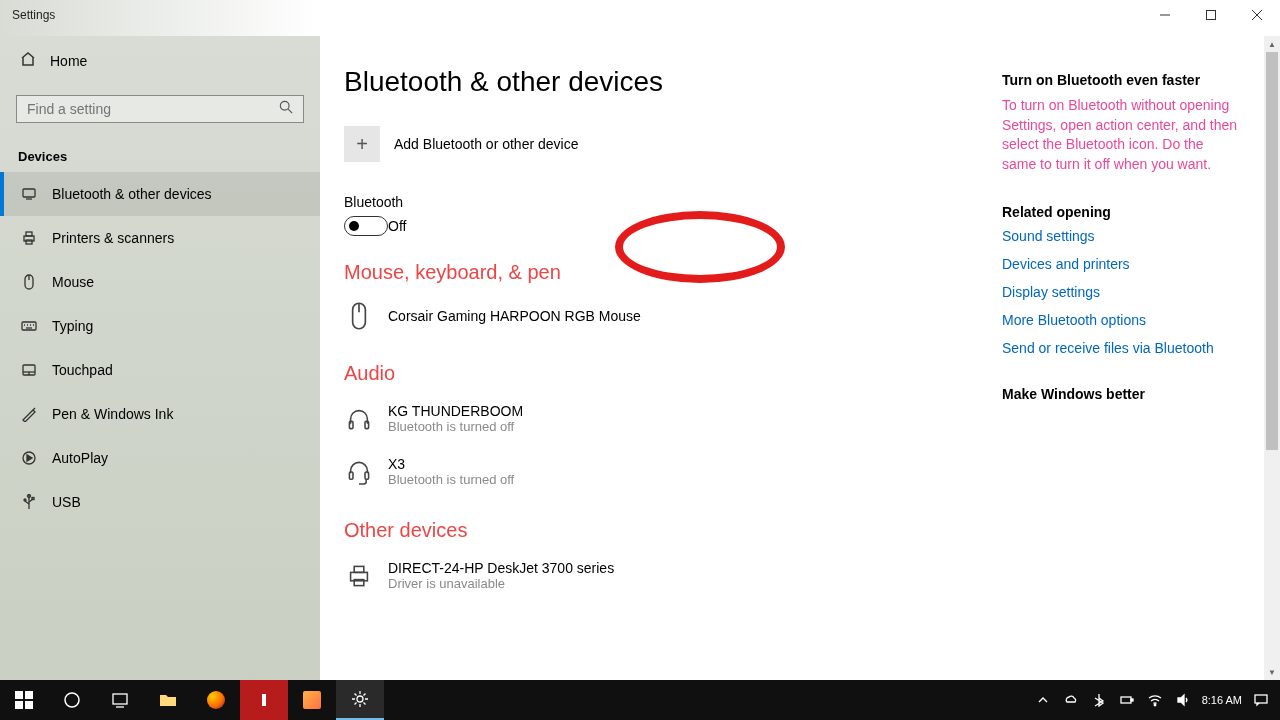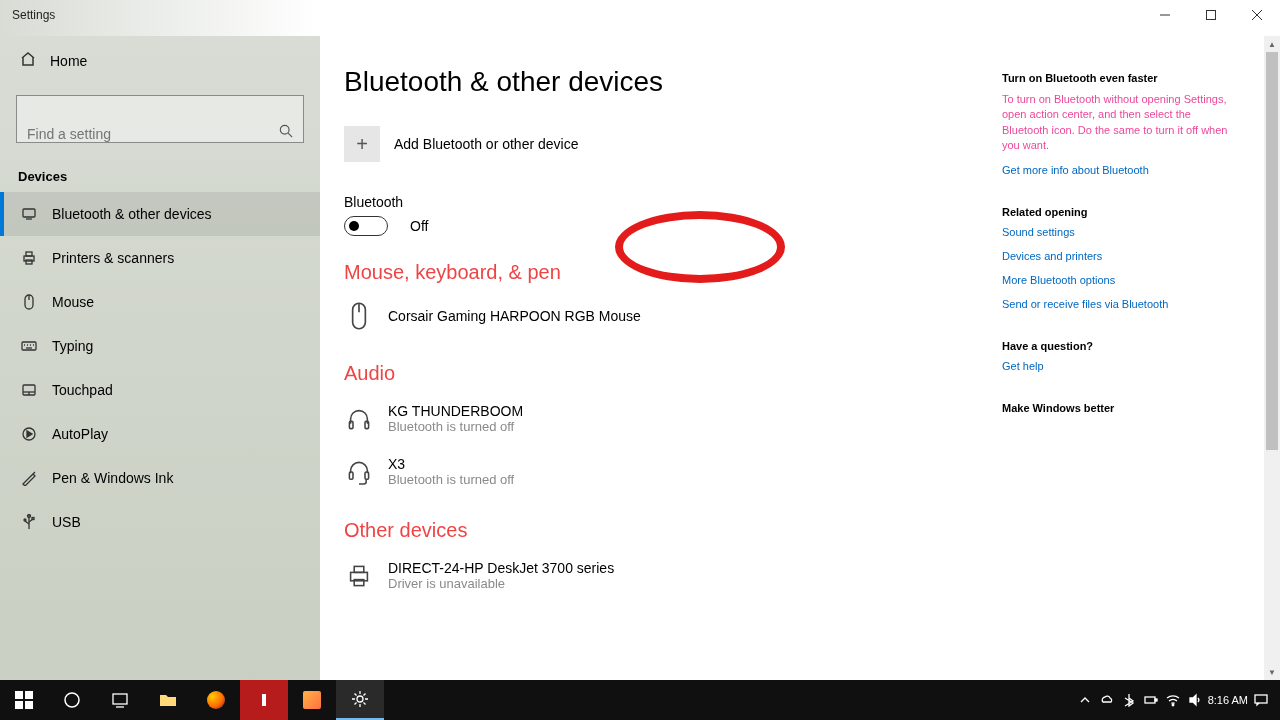--- a/index.html
+++ b/index.html
@@ -13,21 +13,21 @@
 .window-btn { width: 46px; height: 30px; display: flex; align-items: center; justify-content: center; color: #333; font-size: 10px; }
 .window-btn svg { width: 10px; height: 10px; stroke: #333; fill: none; stroke-width: 1; }
 
 
 .app { display: flex; height: calc(100% - 36px - 40px); }
 .sidebar { width: 320px; background: linear-gradient(to bottom, #d8dcd5, #c9cfc2); padding: 5px 0 0 0; position: relative; }
 .home-row { display: flex; align-items: center; padding: 10px 20px; gap: 14px; }
 .home-row .label { font-size: 14px; color: #000; }
 .home-icon svg { width: 16px; height: 16px; stroke: #333; fill: none; stroke-width: 1.5; }
 
-.search-box { margin: 14px 16px 18px 16px; height: 48px; border: 1px solid #8a8a8a; background: rgba(255,255,255,0.4); display: flex; align-items: flex-end; padding: 0 10px; }
+.search-box { margin: 14px 16px 18px 16px; height: 28px; border: 1px solid #8a8a8a; background: rgba(255,255,255,0.4); display: flex; align-items: center; padding: 0 10px; }
 .search-box input { flex: 1; border: none; background: transparent; font-size: 14px; color: #555; outline: none; }
 .search-box .search-icon { color: #555; }
 
 .section-header { font-size: 13px; font-weight: 600; padding: 8px 18px; color: #000; }
 
 .nav-item { display: flex; align-items: center; padding: 14px 20px; gap: 14px; cursor: pointer; position: relative; }
 .nav-item.active { background: rgba(0,0,0,0.08); }
 .nav-item.active::before { content:""; position:absolute; left:0; top:0; bottom:0; width:4px; background:#0078d7;}
 .nav-item .label { font-size: 14px; color: #000; }
 .nav-item .icon { width: 18px; display: flex; justify-content: center; }
@@ -36,53 +36,53 @@
 
 .content { flex: 1; display: flex; overflow: hidden; position: relative; }
 .main { flex: 1; padding: 30px 20px 20px 24px; overflow-y: auto; }
 .page-title { font-size: 28px; font-weight: 400; margin-bottom: 28px; color: #000; }
 
 .add-device { display: flex; align-items: center; gap: 14px; margin-bottom: 32px; }
 .plus-tile { width: 36px; height: 36px; background: #e6e6e6; display: flex; align-items: center; justify-content: center; color: #555; font-size: 20px; }
 .add-label { font-size: 14px; }
 
 .section-sub { font-size: 14px; color: #000; margin-bottom: 6px; }
-.bt-row { display: flex; align-items: center; gap: 22px; margin-bottom: 25px; position: relative; }
+.bt-row { display: flex; align-items: center; gap: 0; margin-bottom: 25px; position: relative; }
 .toggle { width: 44px; height: 20px; border: 1px solid #333; border-radius: 10px; position: relative; background: #fff; }
 .toggle .knob { width: 10px; height: 10px; background: #000; border-radius: 50%; position: absolute; left: 4px; top: 4px; }
 .toggle-label { font-size: 14px; }
 
 .red-ellipse { position: absolute; border: 8px solid #e31b1b; border-radius: 50%; pointer-events: none; width: 170px; height: 72px; left: 295px; top: 175px; z-index: 50; }
 
 .cat-header { font-size: 20px; font-weight: 400; margin: 18px 0 10px; color: #ef4444; }
 .device-row { display: flex; align-items: center; gap: 14px; padding: 8px 0 14px; }
 .device-icon { width: 30px; display: flex; justify-content: center; }
 .device-icon svg { width: 24px; height: 28px; stroke: #444; fill: none; stroke-width: 1.3; }
 .device-text .dname { font-size: 14px; color: #000; }
 .device-text .dstatus { font-size: 13px; color: #8a8a8a; }
 
 
-.right-pane { width: 270px; padding: 36px 24px 10px 8px; font-size: 11px; color: #000; }
+.right-pane { width: 270px; padding: 36px 24px 10px 8px; font-size: 14px; color: #000; }
 .rp-title { font-weight: 600; margin-bottom: 8px; }
 .rp-body { color: #ec4899; margin-bottom: 10px; line-height: 1.4; }
 .link { color: #0067c0; cursor: pointer; margin-bottom: 12px; display: block; }
 .rp-section { margin-top: 30px; }
 
 .scrollbar { width: 16px; background: #f0f0f0; display: flex; flex-direction: column; }
 .sb-arrow { height: 16px; display: flex; align-items: center; justify-content: center; color: #666; font-size: 8px; }
 .sb-track { flex: 1; position: relative; }
 .sb-thumb { position: absolute; left: 2px; right: 2px; top: 0; height: 65%; background: #c0c0c0; }
 
 
 .taskbar { position: absolute; bottom: 0; left: 0; right: 0; height: 40px; background: #101010; display: flex; align-items: center; }
 .taskbar .tb-item { width: 48px; height: 40px; display: flex; align-items: center; justify-content: center; color: #fff; }
 .taskbar .tb-item svg { width: 18px; height: 18px; }
 .taskbar .tb-active { background: #2a2a2a; border-bottom: 2px solid #76b9ed; }
 .tb-spacer { flex: 1; }
-.tray { display: flex; align-items: center; color: #fff; font-size: 11px; gap: 4px; padding-right: 10px; }
+.tray { display: flex; align-items: center; color: #fff; font-size: 11px; gap: 10px; padding-right: 10px; }
 .tray .tray-icon { width: 18px; display: flex; justify-content: center; }
 .tray .tray-icon svg { width: 14px; height: 14px; stroke:#fff; fill:none; stroke-width:1.3;}
 .tb-red { background:#b71c1c; }
 .tb-orange { width:18px;height:18px;background:linear-gradient(135deg,#ffb347,#ff7043);border-radius:2px;}
 .tb-firefox { width:18px;height:18px;border-radius:50%;background:radial-gradient(circle at 30% 30%,#ffcc00,#ff6600 60%,#331a66);}
 </style>
 </head>
 <body>
 
 <div class="titlebar">
@@ -173,33 +173,33 @@
             <rect x="2" y="3" width="12" height="10" rx="1"></rect>
             <line x1="2" y1="10" x2="14" y2="10"></line>
             <line x1="8" y1="10" x2="8" y2="13"></line>
           </svg>
         </span>
       <span class="label">Touchpad</span>
     </div>
     <div class="nav-item">
       <span class="icon">
           <svg viewBox="0 0 16 16">
+            <path d="M2 14 L12 4 L14 6 L4 16 Z M12 4 L14 2"></path>
+          </svg>
+        </span>
+      <span class="label">Pen &amp; Windows Ink</span>
+    </div>
+    <div class="nav-item">
+      <span class="icon">
+          <svg viewBox="0 0 16 16">
             <circle cx="8" cy="8" r="6"></circle>
             <polygon points="6,5 6,11 11,8" fill="#333"></polygon>
           </svg>
         </span>
       <span class="label">AutoPlay</span>
-    </div>
-    <div class="nav-item">
-      <span class="icon">
-          <svg viewBox="0 0 16 16">
-            <path d="M2 14 L12 4 L14 6 L4 16 Z M12 4 L14 2"></path>
-          </svg>
-        </span>
-      <span class="label">Pen &amp; Windows Ink</span>
     </div>
     <div class="nav-item">
       <span class="icon">
           <svg viewBox="0 0 16 16">
             <line x1="8" y1="1" x2="8" y2="15"></line>
             <circle cx="8" cy="2" r="1.5"></circle>
             <path d="M8 10 L4 7 M8 8 L12 5"></path>
             <circle cx="4" cy="6" r="1"></circle>
             <rect x="11" y="3.5" width="2" height="2"></rect>
           </svg>
@@ -280,34 +280,30 @@
         <div class="device-text">
           <div class="dname">DIRECT-24-HP DeskJet 3700 series</div>
           <div class="dstatus">Driver is unavailable</div>
         </div>
       </div>
     </div>
 
     <div class="right-pane">
       <div class="rp-title">Turn on Bluetooth even faster</div>
       <div class="rp-body">To turn on Bluetooth without opening Settings, open action center, and then select the Bluetooth icon. Do the same to turn it off when you want.</div>
-      <a class="link">Get more info about Bluetooth</a>
 
       <div class="rp-section">
         <div class="rp-title">Related opening</div>
         <a class="link">Sound settings</a>
         <a class="link">Devices and printers</a>
+        <a class="link">Display settings</a>
         <a class="link">More Bluetooth options</a>
         <a class="link">Send or receive files via Bluetooth</a>
       </div>
 
-      <div class="rp-section">
-        <div class="rp-title">Have a question?</div>
-        <a class="link">Get help</a>
-      </div>
 
       <div class="rp-section">
         <div class="rp-title">Make Windows better</div>
       </div>
     </div>
 
     <div class="scrollbar">
       <div class="sb-arrow">▲</div>
       <div class="sb-track">
           <div class="sb-thumb"></div>

